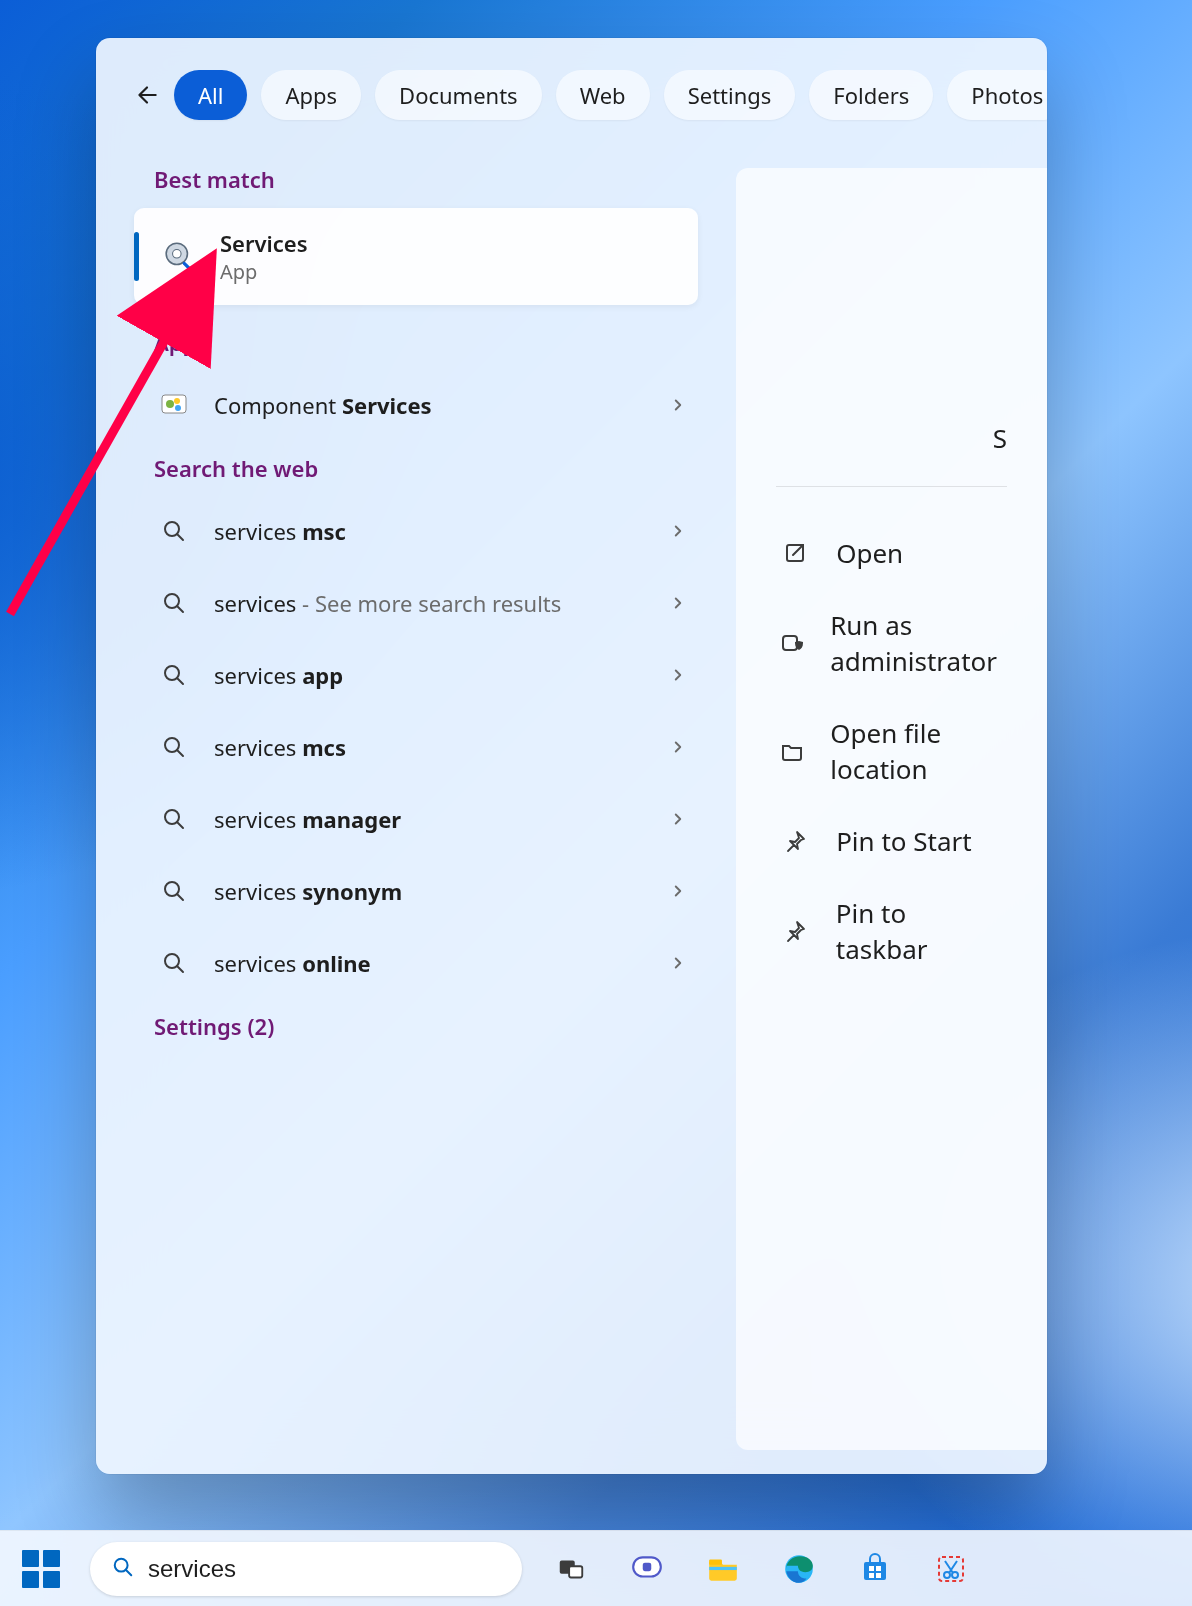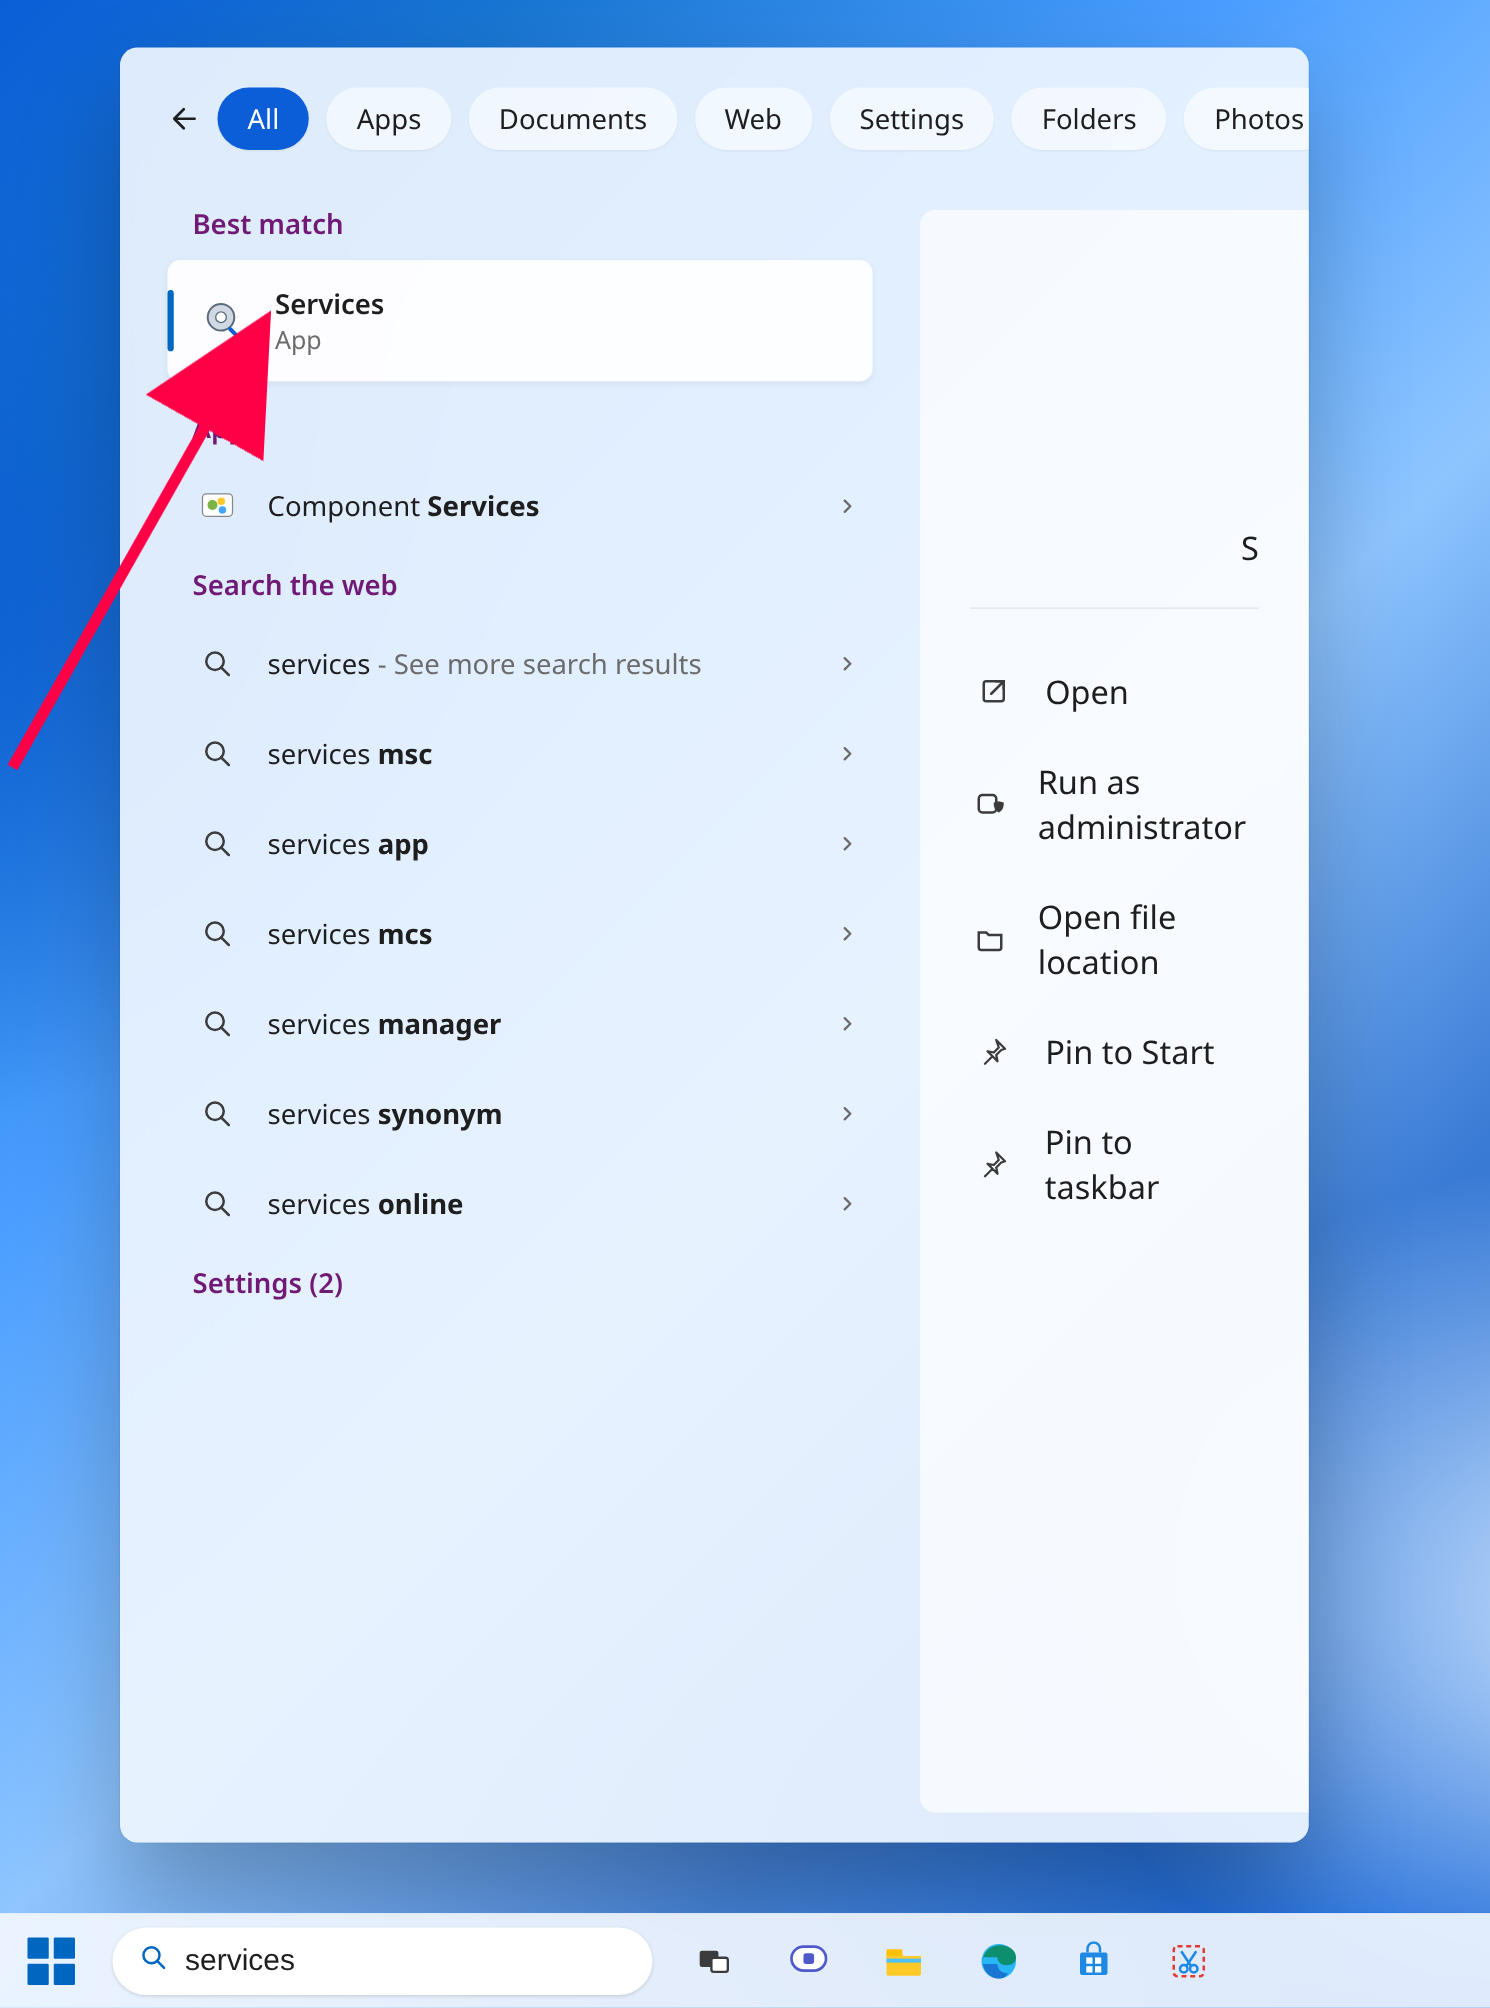--- a/index.html
+++ b/index.html
@@ -221,35 +221,35 @@
       <div class="section-header">Search the web</div>
 
       <div id="web-results-container">
           <div class="result-row">
             <div class="row-icon">
               <svg width="24" height="24" viewBox="0 0 24 24">
                 <circle cx="10" cy="10" r="7" stroke="#3c3c3c" stroke-width="2" fill="none"></circle>
                 <line x1="15" y1="15" x2="21" y2="21" stroke="#3c3c3c" stroke-width="2" stroke-linecap="round"></line>
               </svg>
             </div>
+            <div class="row-label"><span>services </span><b>msc</b></div>
+            <div class="chevron">
+              <svg width="18" height="18" viewBox="0 0 24 24">
+                <path d="M9 6l6 6-6 6" stroke="currentColor" stroke-width="2.5" fill="none" stroke-linecap="round" stroke-linejoin="round"></path>
+              </svg>
+            </div>
+          </div>
+          <div class="result-row">
+            <div class="row-icon">
+              <svg width="24" height="24" viewBox="0 0 24 24">
+                <circle cx="10" cy="10" r="7" stroke="#3c3c3c" stroke-width="2" fill="none"></circle>
+                <line x1="15" y1="15" x2="21" y2="21" stroke="#3c3c3c" stroke-width="2" stroke-linecap="round"></line>
+              </svg>
+            </div>
             <div class="row-label"><span>services</span><span class="dim"> - See more search results</span></div>
-            <div class="chevron">
-              <svg width="18" height="18" viewBox="0 0 24 24">
-                <path d="M9 6l6 6-6 6" stroke="currentColor" stroke-width="2.5" fill="none" stroke-linecap="round" stroke-linejoin="round"></path>
-              </svg>
-            </div>
-          </div>
-          <div class="result-row">
-            <div class="row-icon">
-              <svg width="24" height="24" viewBox="0 0 24 24">
-                <circle cx="10" cy="10" r="7" stroke="#3c3c3c" stroke-width="2" fill="none"></circle>
-                <line x1="15" y1="15" x2="21" y2="21" stroke="#3c3c3c" stroke-width="2" stroke-linecap="round"></line>
-              </svg>
-            </div>
-            <div class="row-label"><span>services </span><b>msc</b></div>
             <div class="chevron">
               <svg width="18" height="18" viewBox="0 0 24 24">
                 <path d="M9 6l6 6-6 6" stroke="currentColor" stroke-width="2.5" fill="none" stroke-linecap="round" stroke-linejoin="round"></path>
               </svg>
             </div>
           </div>
           <div class="result-row">
             <div class="row-icon">
               <svg width="24" height="24" viewBox="0 0 24 24">
                 <circle cx="10" cy="10" r="7" stroke="#3c3c3c" stroke-width="2" fill="none"></circle>

